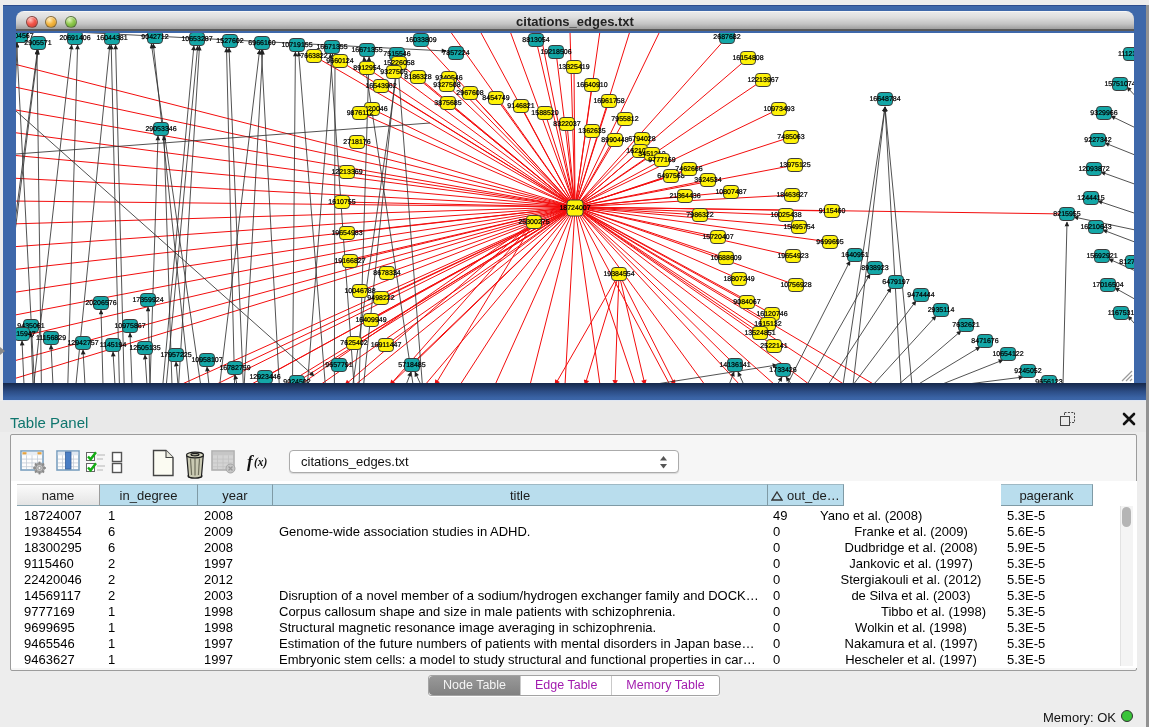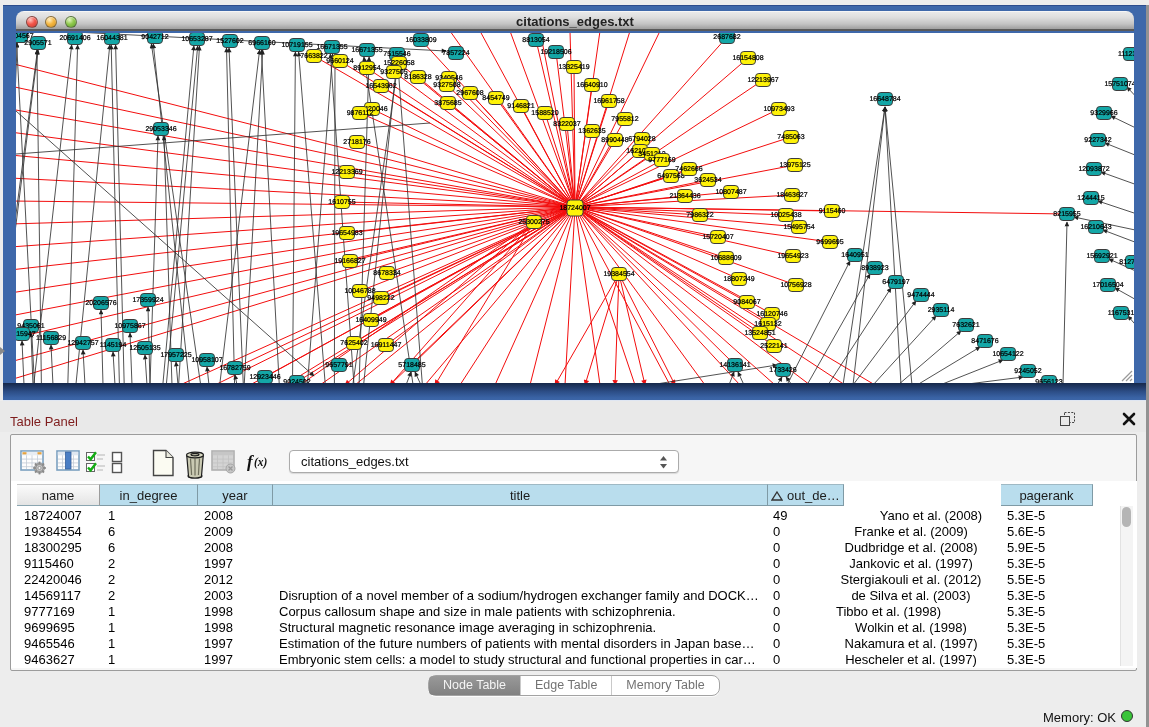--- a/index.html
+++ b/index.html
@@ -12,35 +12,35 @@
 #titlebar{position:absolute;left:0;top:0;width:1118px;height:20px;
  border-radius:8px 8px 0 0;
  background:linear-gradient(180deg,#fdfdfd 0%,#e8e8e8 8%,#dedede 35%,#c3c3c3 72%,#a6a6a6 94%,#a2a2a2 100%);
  border-bottom:2px solid #595959}
 #titlebar .tl{position:absolute;top:4.5px;width:12px;height:12px;border-radius:50%;
  border:1px solid rgba(60,60,60,.55);box-shadow:inset 0 1px 1px rgba(255,255,255,.5)}
 #ttext{position:absolute;top:2.5px;left:0;width:100%;text-align:center;
  font-size:13px;font-weight:bold;color:#222}
 #canvas{position:absolute;left:0;top:22px;width:1118px;height:350px;background:#fff}
 #tpheadbar{position:absolute;left:0;top:401px;width:1149px;height:31px;background:#e9e9e9}
-#tptitle{position:absolute;left:10px;top:13px;font-size:13px;color:#7f1d1d}
+#tptitle{position:absolute;left:10px;top:13px;font-size:15px;color:#0f766e}
 #panel{position:absolute;left:10px;top:434px;width:1127px;height:237px;
  background:#f6f6f6;border:1px solid #9c9c9c;border-radius:2px}
 #ddown{position:absolute;left:289px;top:450px;width:390px;height:23px;background:#fff;
  border:1px solid #ababab;border-radius:4px;box-shadow:0 1px 1px rgba(0,0,0,.12)}
 #ddown span{position:absolute;left:11px;top:3px;font-size:13px;color:#111}
 #thead{position:absolute;left:17px;top:484px;height:23px;width:1103px;background:#fff}
 .hc{position:absolute;top:0;height:22px;border-right:1px solid #7f9aa5;
  border-top:1px solid #9fb9c4;border-bottom:1px solid #7f9aa5;background:#b9dded;
  font-size:13px;color:#1c1c1c;text-align:center;line-height:22px}
 .trow{position:absolute;left:0;width:1120px;height:16px;font-size:13px;color:#000;line-height:16px}
 .trow span{position:absolute;top:0;white-space:nowrap}
-#tabs{position:absolute;left:428px;top:675px;height:21px;border-radius:8px;
+#tabs{position:absolute;left:428px;top:675px;height:21px;border-radius:3px;
  border:1px solid #a3a3a3;background:#fff;box-shadow:0 1px 0 rgba(255,255,255,.8)}
-.tab{float:left;height:19px;line-height:19px;font-size:12.5px;padding:0 14px;color:#737373}
+.tab{float:left;height:19px;line-height:19px;font-size:12.5px;padding:0 14px;color:#a21caf}
 .tab.sel{background:linear-gradient(180deg,#999,#818181);color:#f5f5f5;border-radius:4px 0 0 4px}
 .tab+.tab{border-left:1px solid #c9c9c9}
 #mem{position:absolute;right:33px;top:710px;font-size:13px;color:#111}
 #memdot{position:absolute;left:1121px;top:710px;width:12px;height:12px;border-radius:50%;
  background:#39c439;border:1.5px solid #333}
 #rstrip{position:absolute;right:0;top:5px;width:3.5px;height:722px;background:#929292}
 #lmark{position:absolute;left:0px;top:347px;width:0;height:0;border-top:4px solid transparent;border-bottom:4px solid transparent;border-left:5px solid #8a8a8a}
 .nl{font-size:7px;fill:#000;stroke:#000;stroke-width:.22px;text-anchor:middle;font-family:"Liberation Sans",sans-serif}
 line.r{stroke:#f30d0d;stroke-width:1}
 line.k{stroke:#333;stroke-width:.85}
@@ -643,27 +643,28 @@
  <div class="hc" style="left:751px;width:76px"><svg width="12" height="10" style="vertical-align:-1px">
         <path d="M6,1 L11,9 L1,9 z" fill="none" stroke="#333" stroke-width="1.3"></path>
       </svg> out_de…</div>
  <div class="hc" style="left:984px;width:92px">pagerank</div>
 </div>
 <div class="trow" style="top:508px">
     <span style="left:24px">18724007</span>
     <span style="left:108px">1</span>
     <span style="left:204px">2008</span>
     <span style="left:773px">49</span>
-    <span style="left:856px;width:150px;text-align:center">Yano et al. (2008)</span>
+    <span style="left:820px;width:150px;">Yano et al. (2008)</span>
     <span style="left:1007px">5.3E‑5</span>
   </div>
 <div class="trow" style="top:524px">
     <span style="left:24px">19384554</span>
     <span style="left:108px">6</span>
     <span style="left:204px">2009</span>
+    <span style="left:279px;max-width:487px;overflow:hidden">Genome‑wide association studies in ADHD.</span>
     <span style="left:773px">0</span>
     <span style="left:836px;width:150px;text-align:center">Franke et al. (2009)</span>
     <span style="left:1007px">5.6E‑5</span>
   </div>
 <div class="trow" style="top:540px">
     <span style="left:24px">18300295</span>
     <span style="left:108px">6</span>
     <span style="left:204px">2008</span>
     <span style="left:773px">0</span>
     <span style="left:836px;width:150px;text-align:center">Dudbridge et al. (2008)</span>
@@ -693,21 +694,21 @@
     <span style="left:773px">0</span>
     <span style="left:836px;width:150px;text-align:center">de Silva et al. (2003)</span>
     <span style="left:1007px">5.3E‑5</span>
   </div>
 <div class="trow" style="top:604px">
     <span style="left:24px">9777169</span>
     <span style="left:108px">1</span>
     <span style="left:204px">1998</span>
     <span style="left:279px;max-width:487px;overflow:hidden">Corpus callosum shape and size in male patients with schizophrenia.</span>
     <span style="left:773px">0</span>
-    <span style="left:836px;width:150px;text-align:left">Tibbo et al. (1998)</span>
+    <span style="left:836px;width:150px;text-align:right">Tibbo et al. (1998)</span>
     <span style="left:1007px">5.3E‑5</span>
   </div>
 <div class="trow" style="top:620px">
     <span style="left:24px">9699695</span>
     <span style="left:108px">1</span>
     <span style="left:204px">1998</span>
     <span style="left:279px;max-width:487px;overflow:hidden">Structural magnetic resonance image averaging in schizophrenia.</span>
     <span style="left:773px">0</span>
     <span style="left:836px;width:150px;text-align:center">Wolkin et al. (1998)</span>
     <span style="left:1007px">5.3E‑5</span>

